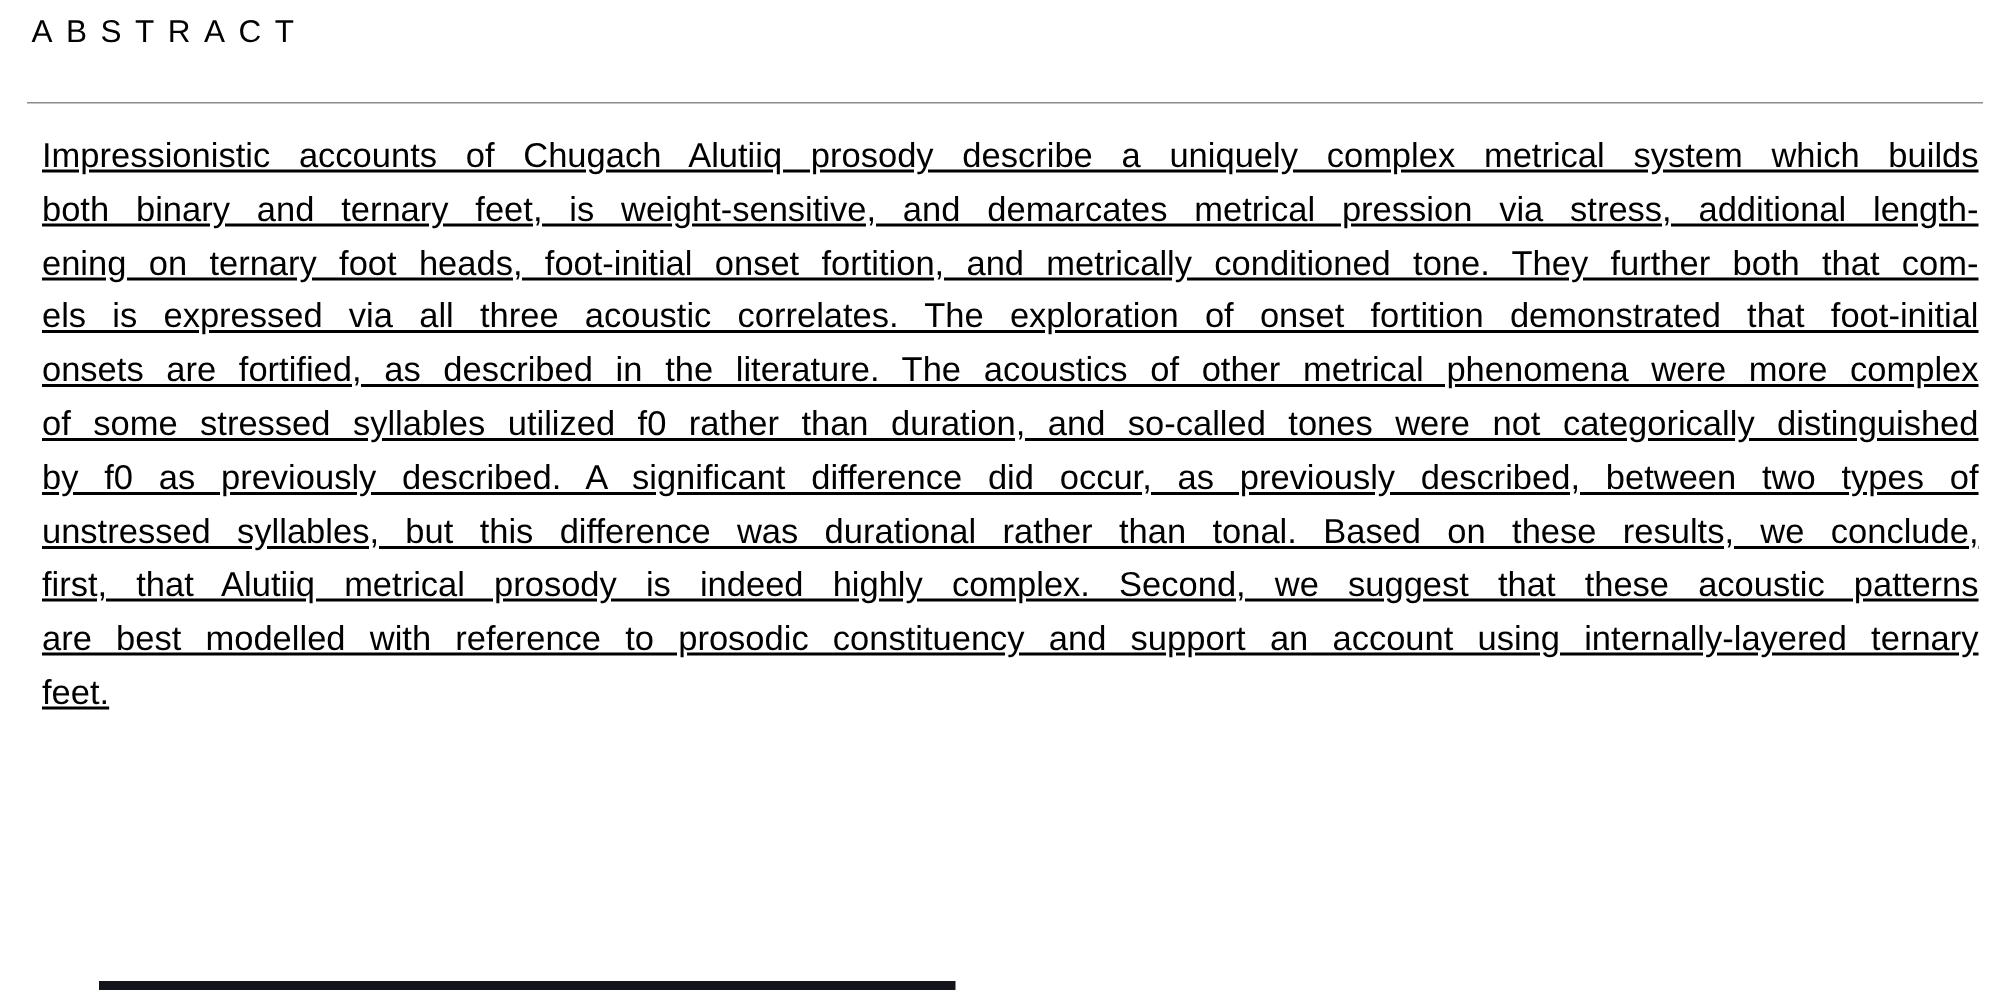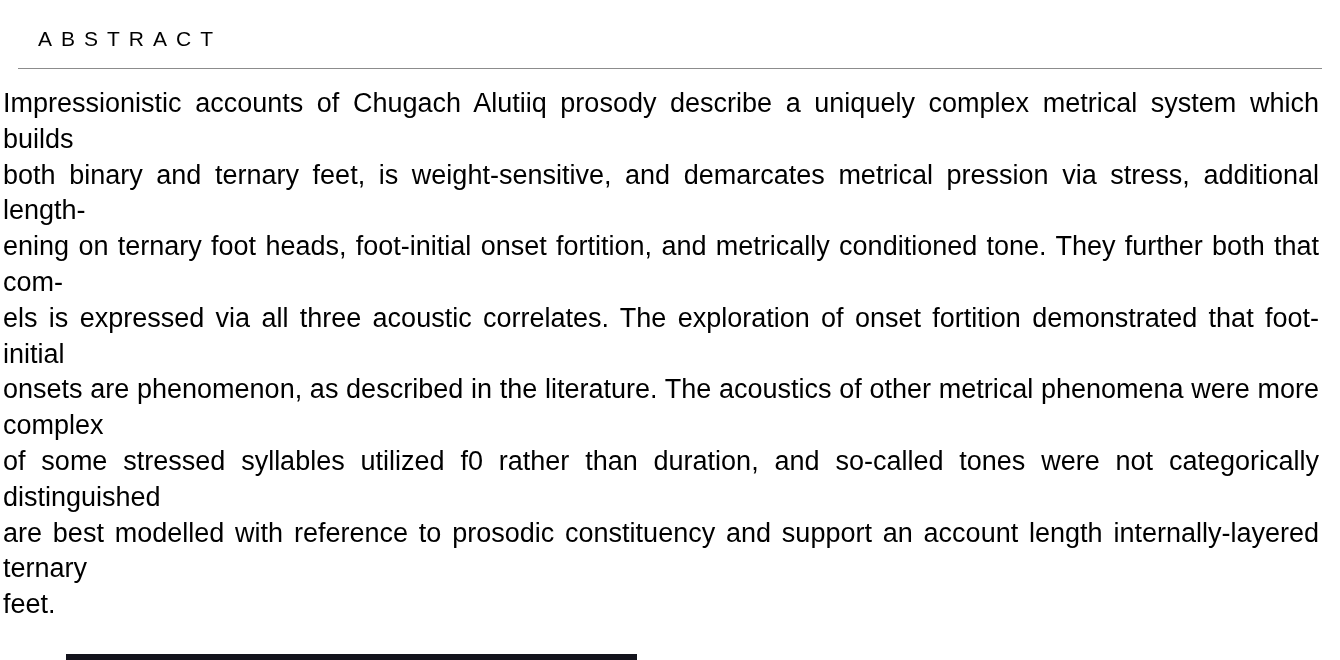--- a/index.html
+++ b/index.html
@@ -12,42 +12,43 @@
     position: relative;
     overflow: hidden;
     background: var(--bg, #ffffff);
     color: var(--ink, #000000);
     font-family: "Liberation Sans", "DejaVu Sans", sans-serif;
   }
   .heading {
     position: absolute;
     left: 21px;
     top: 10px;
-    margin: 17px;
+    margin: 0;
     font-size: 21px;
     font-weight: 400;
     letter-spacing: 9px;
     color: var(--ink, #000000);
   }
   .divider {
     position: absolute;
     left: 18px;
     right: 18px;
     top: 68px;
     margin: 0;
     border: 0;
     border-top: 1px solid var(--divider, #8c8c8c);
   }
   .para {
     position: absolute;
-    left: 3px;
+    left: 28px;
     right: 21px;
     top: 86px;
-    font-size: 27px;
+    font-size: 23px;
     line-height: 35.8px;
+    text-decoration: underline;
   }
   .line {
     text-align: justify;
     text-align-last: justify;
   }
   .line.last {
     text-align-last: left;
   }
   .bottom-bar {
     position: absolute;
@@ -64,20 +65,23 @@
 <div>
   <h2 class="heading">ABSTRACT</h2>
 
   <hr class="divider">
 
   <div class="para">
       <div class="line">Impressionistic accounts of Chugach Alutiiq prosody describe a uniquely complex metrical system which builds</div>
       <div class="line">both binary and ternary feet, is weight-sensitive, and demarcates metrical pression via stress, additional length-</div>
       <div class="line">ening on ternary foot heads, foot-initial onset fortition, and metrically conditioned tone. They further both that com-</div>
       <div class="line">els is expressed via all three acoustic correlates. The exploration of onset fortition demonstrated that foot-initial</div>
-      <div class="line">onsets are phenomenon, as described in the literature. The acoustics of other metrical phenomena were more complex</div>
+      <div class="line">onsets are fortified, as described in the literature. The acoustics of other metrical phenomena were more complex</div>
       <div class="line">of some stressed syllables utilized f0 rather than duration, and so-called tones were not categorically distinguished</div>
-      <div class="line">are best modelled with reference to prosodic constituency and support an account length internally-layered ternary</div>
+      <div class="line">by f0 as previously described. A significant difference did occur, as previously described, between two types of</div>
+      <div class="line">unstressed syllables, but this difference was durational rather than tonal. Based on these results, we conclude,</div>
+      <div class="line">first, that Alutiiq metrical prosody is indeed highly complex. Second, we suggest that these acoustic patterns</div>
+      <div class="line">are best modelled with reference to prosodic constituency and support an account using internally-layered ternary</div>
       <div class="line last">feet.</div>
     </div>
 
   <div class="bottom-bar"></div>
 </div>
 
 </body></html>

